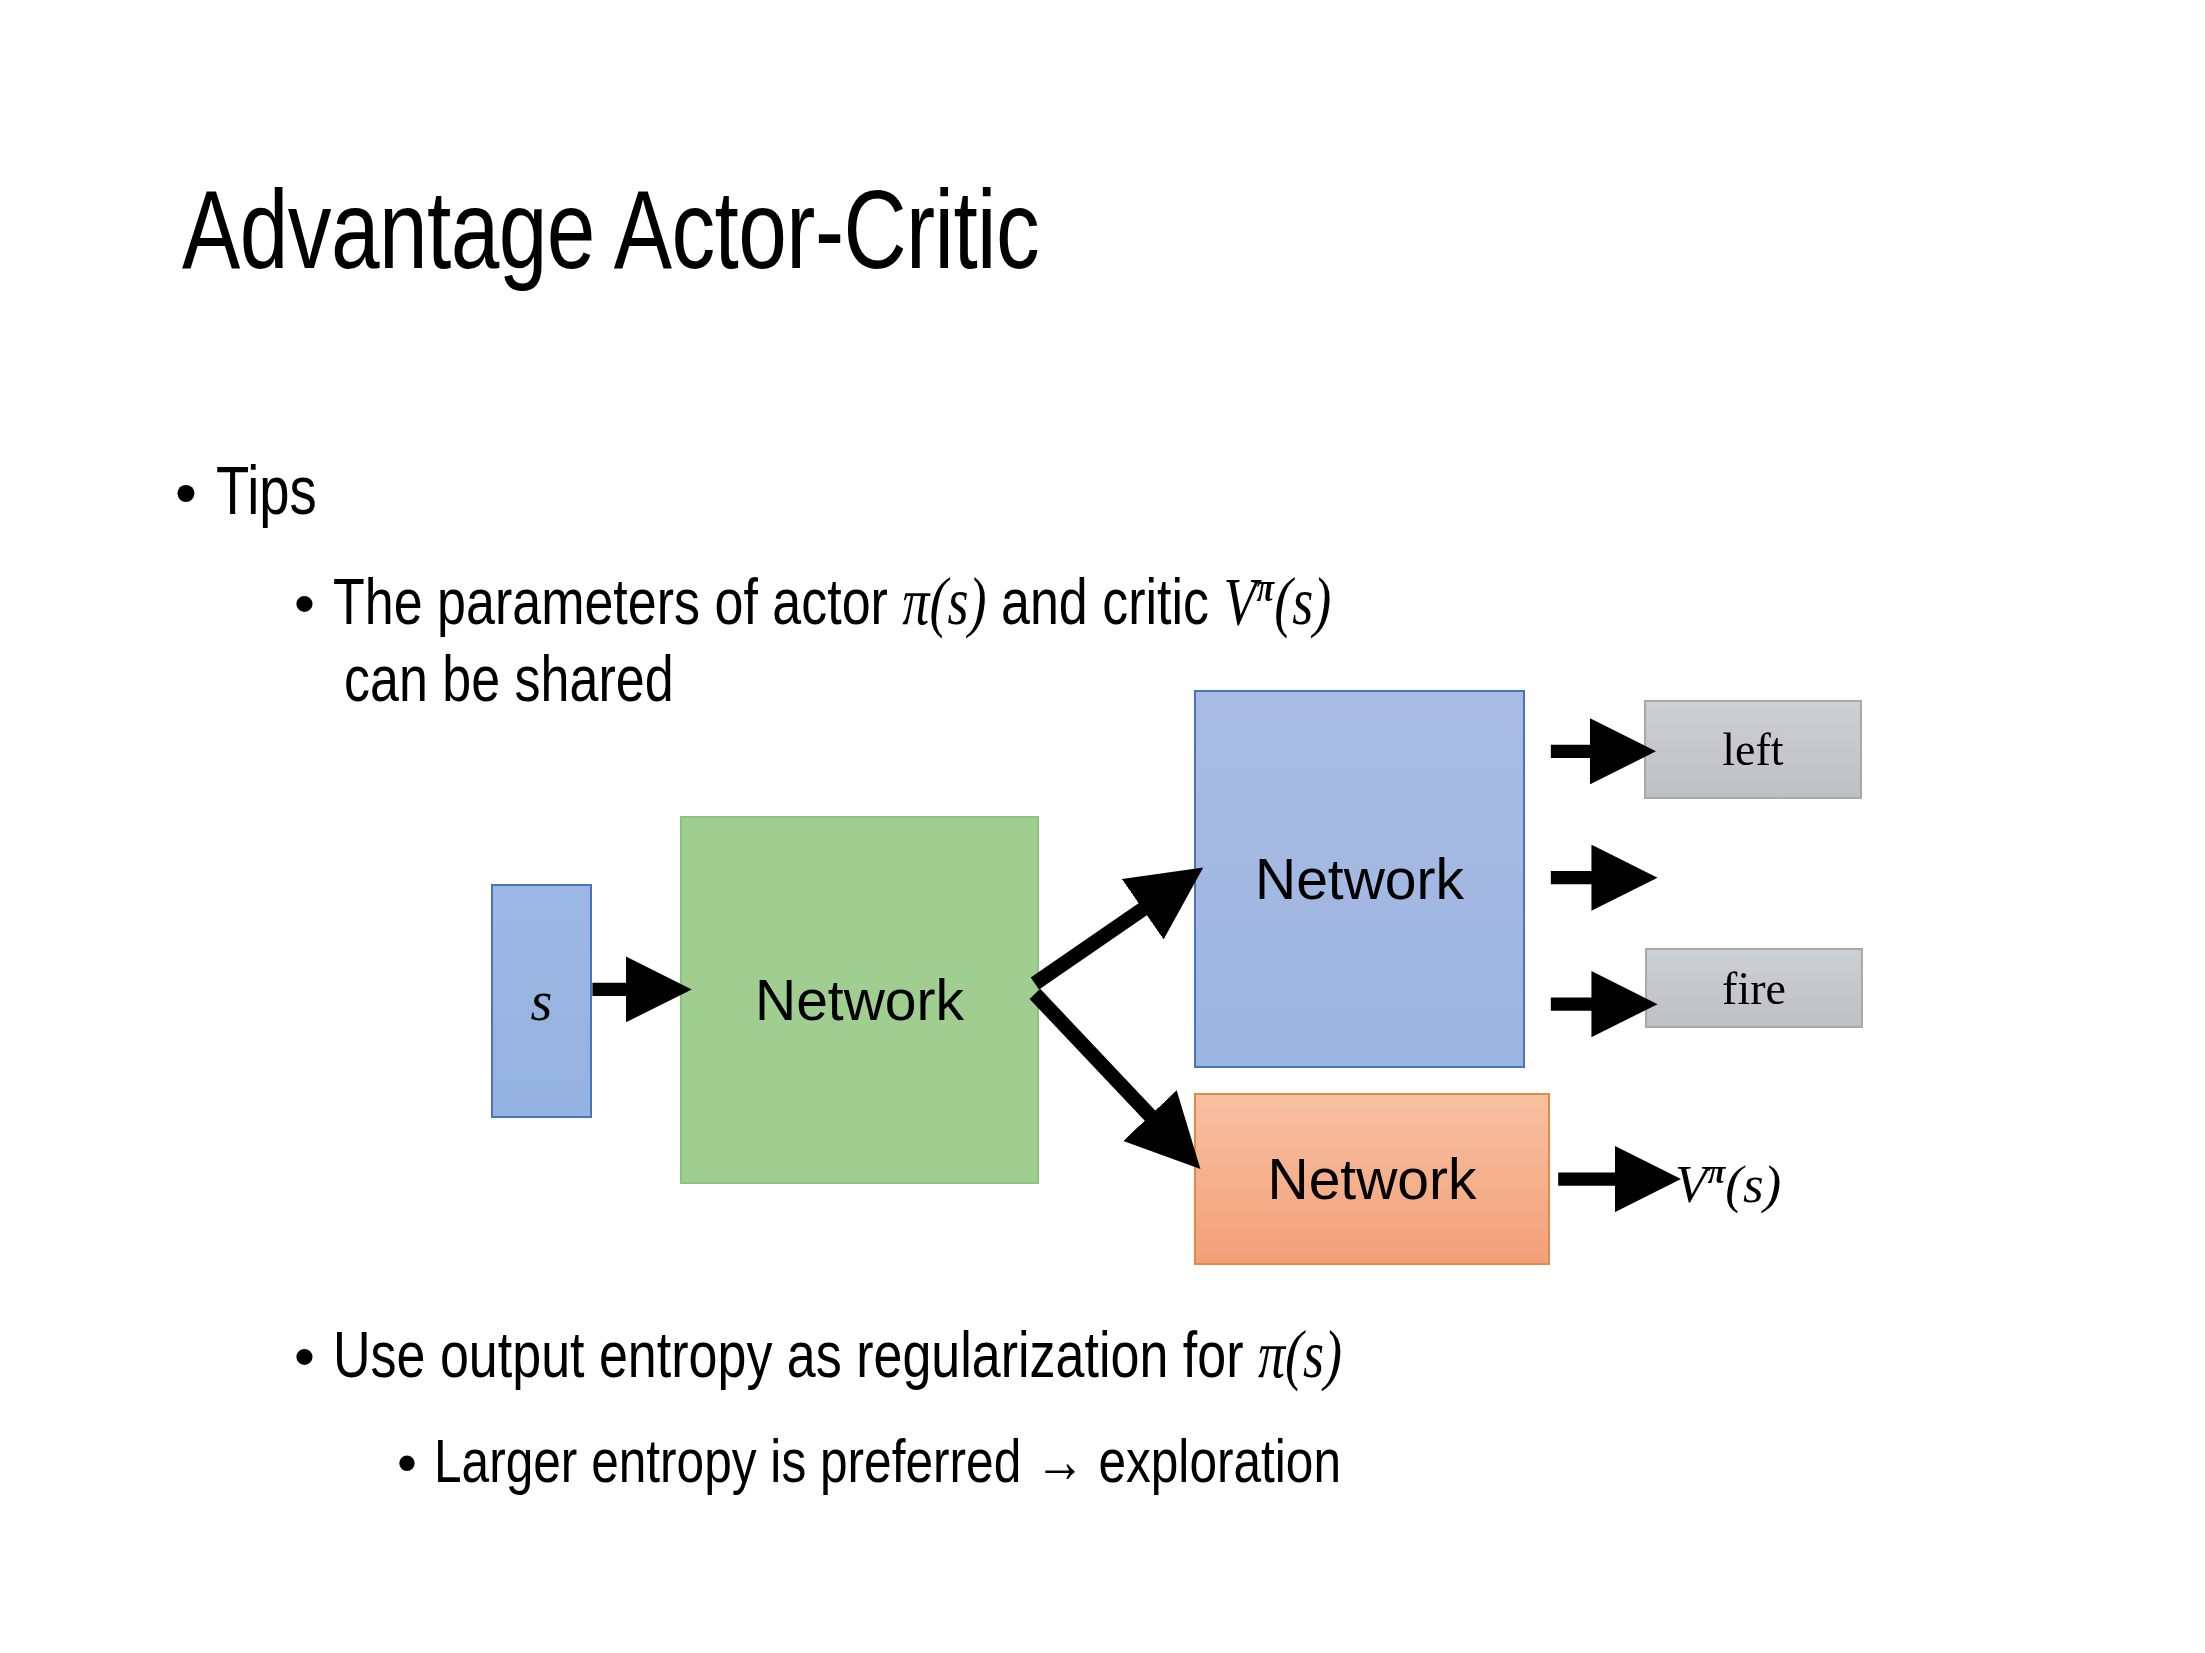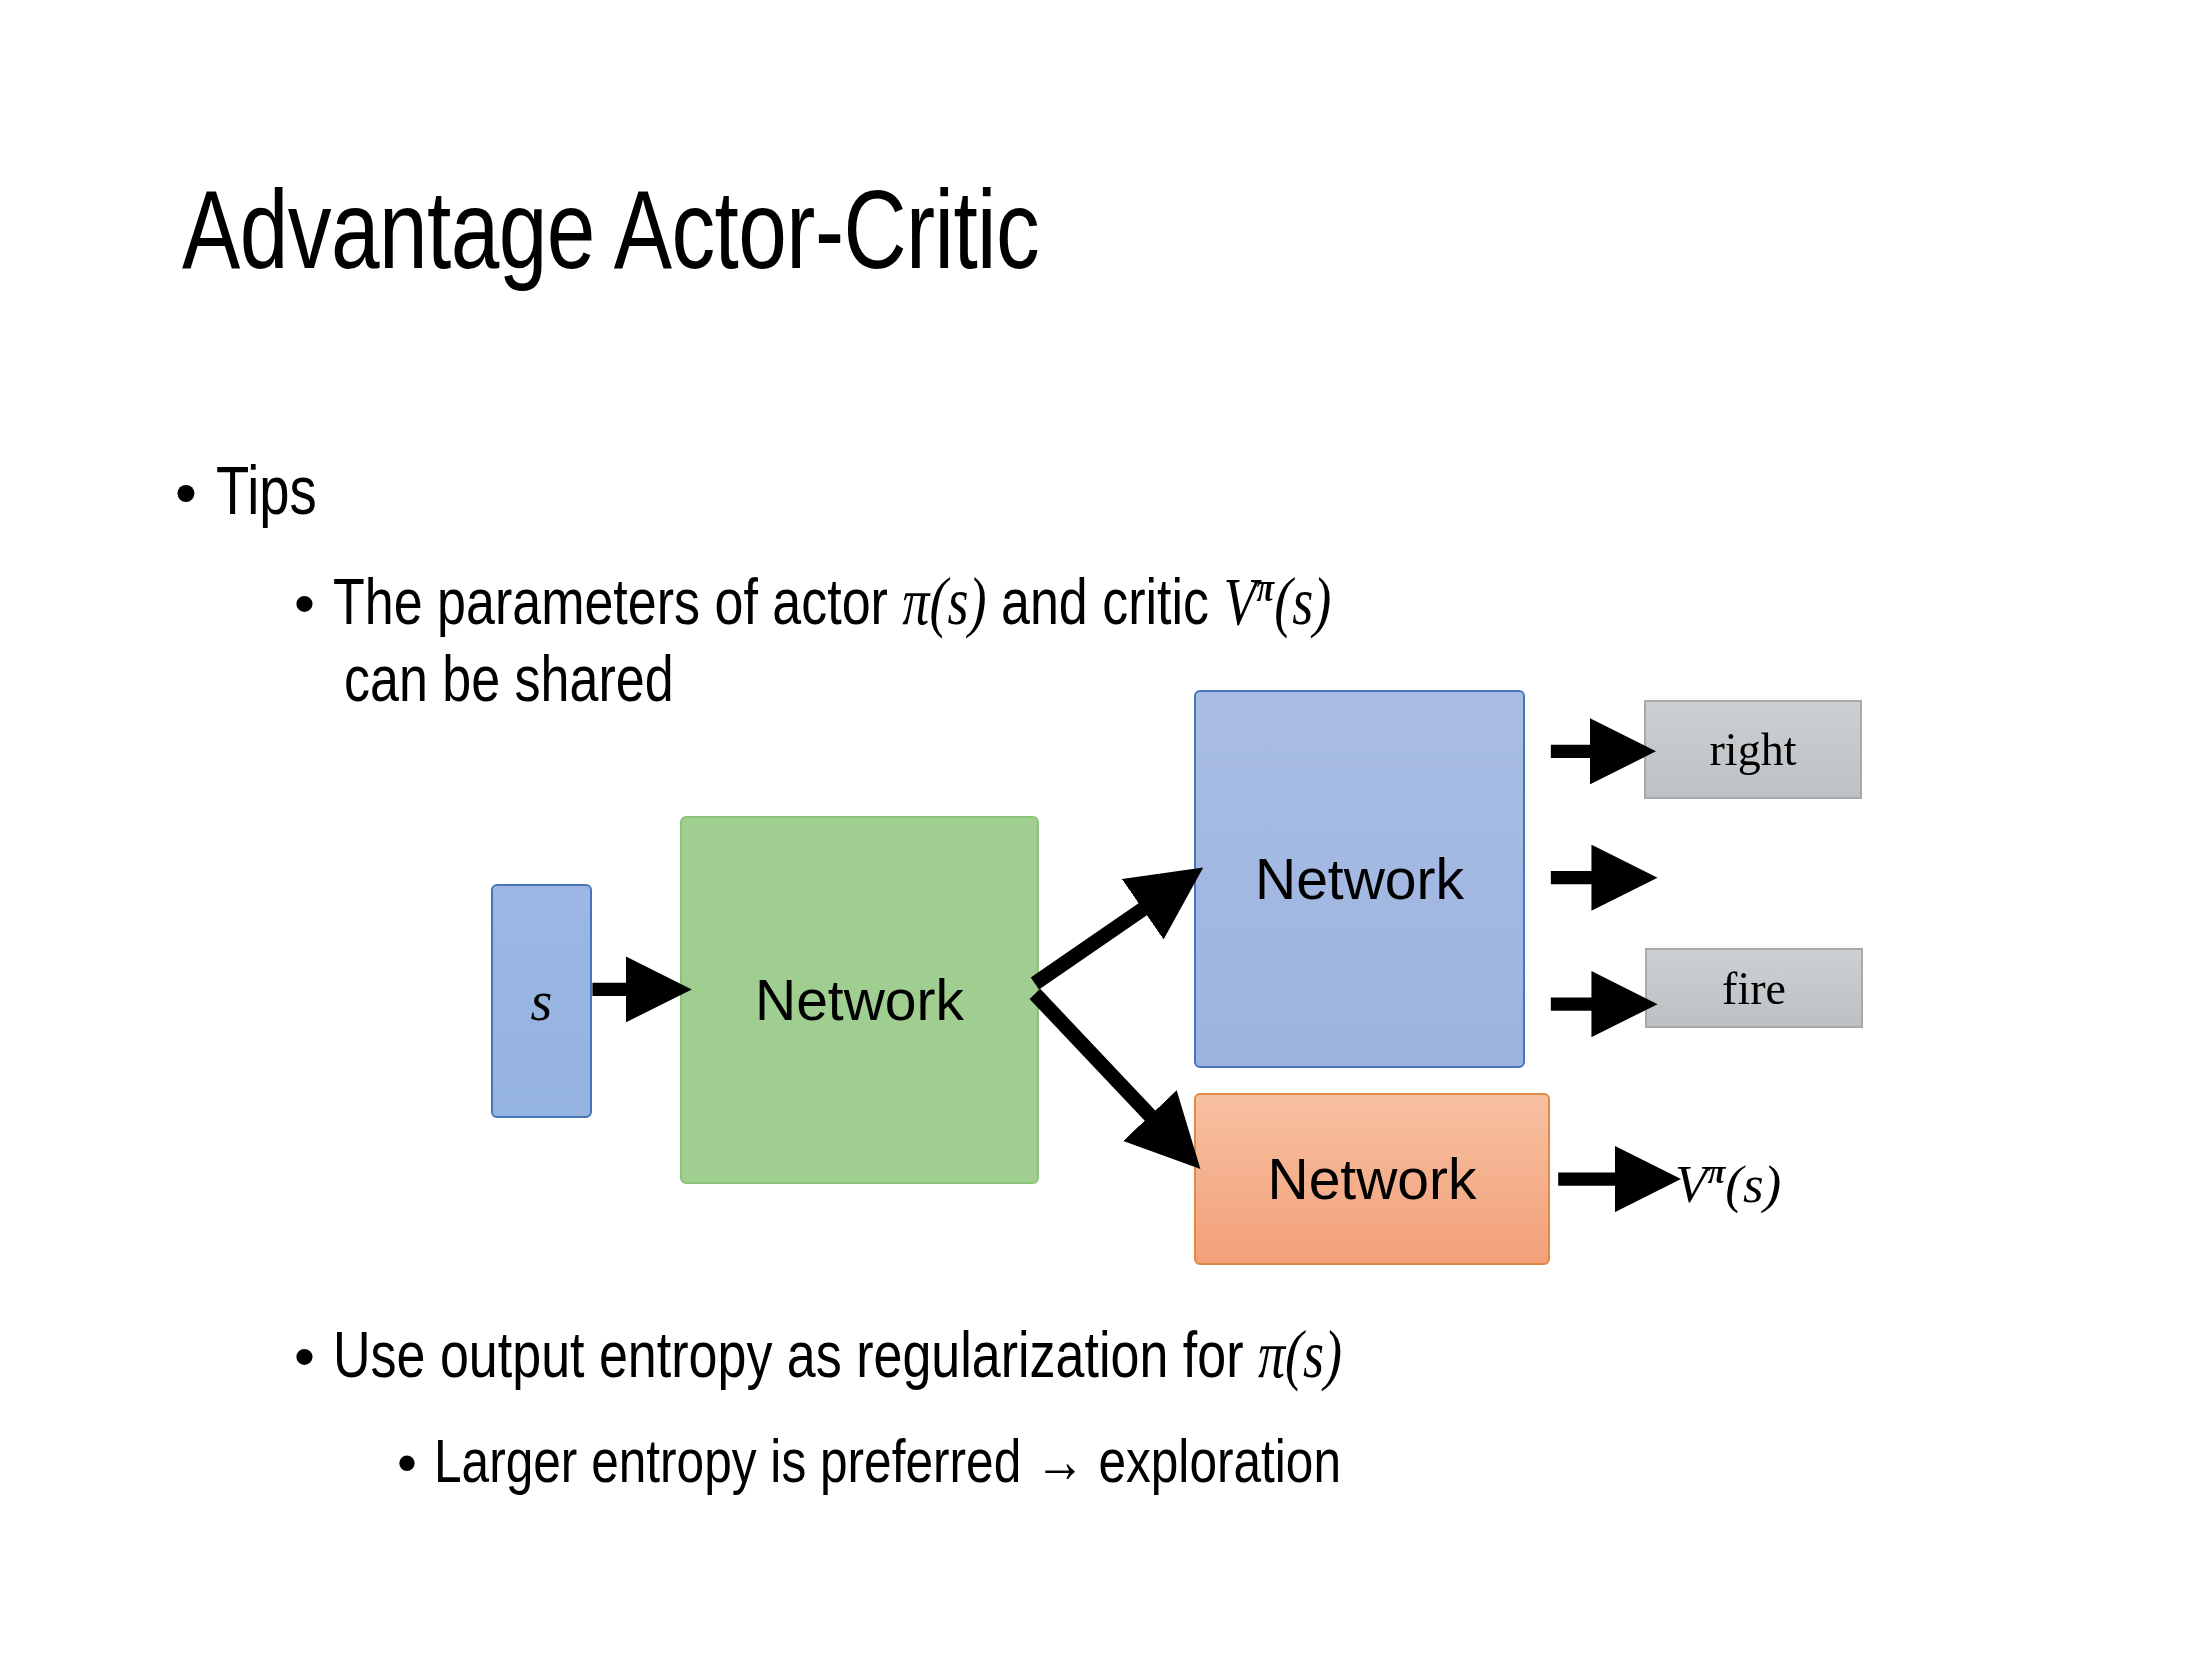--- a/index.html
+++ b/index.html
@@ -105,21 +105,20 @@
   
   .dbox {
     position: absolute;
     box-sizing: border-box;
     display: flex;
     align-items: center;
     justify-content: center;
     font-family: "Liberation Sans", sans-serif;
     font-weight: 400;
     color: #000000;
-    border-radius: 6px;
   }
 
   #box-s {
     left: 491px;
     top: 884px;
     width: 101px;
     height: 234px;
     background: linear-gradient(to bottom, #9cb7e4 0%, #95b3e0 100%);
     border: 2.2px solid #4874b8;
   }
@@ -229,21 +228,21 @@
 
   <div class="dbox" id="box-net-actor">
     <span>Network</span>
   </div>
 
   <div class="dbox" id="box-net-critic">
     <span>Network</span>
   </div>
 
   <div class="gbox" id="gbox-left">
-    <span>right</span>
+    <span>left</span>
   </div>
   <div class="gbox" id="gbox-fire">
     <span>fire</span>
   </div>
 
   <div id="vlabel"><span>V</span><span class="sup-pi">π</span><span>(s)</span></div>
 
   <svg id="arrows" viewBox="0 0 3000 2250" xmlns="http://www.w3.org/2000/svg">
     <defs>
       <marker id="ah" markerWidth="5" markerHeight="5" refX="3.6" refY="2.5" orient="auto" markerUnits="strokeWidth">

